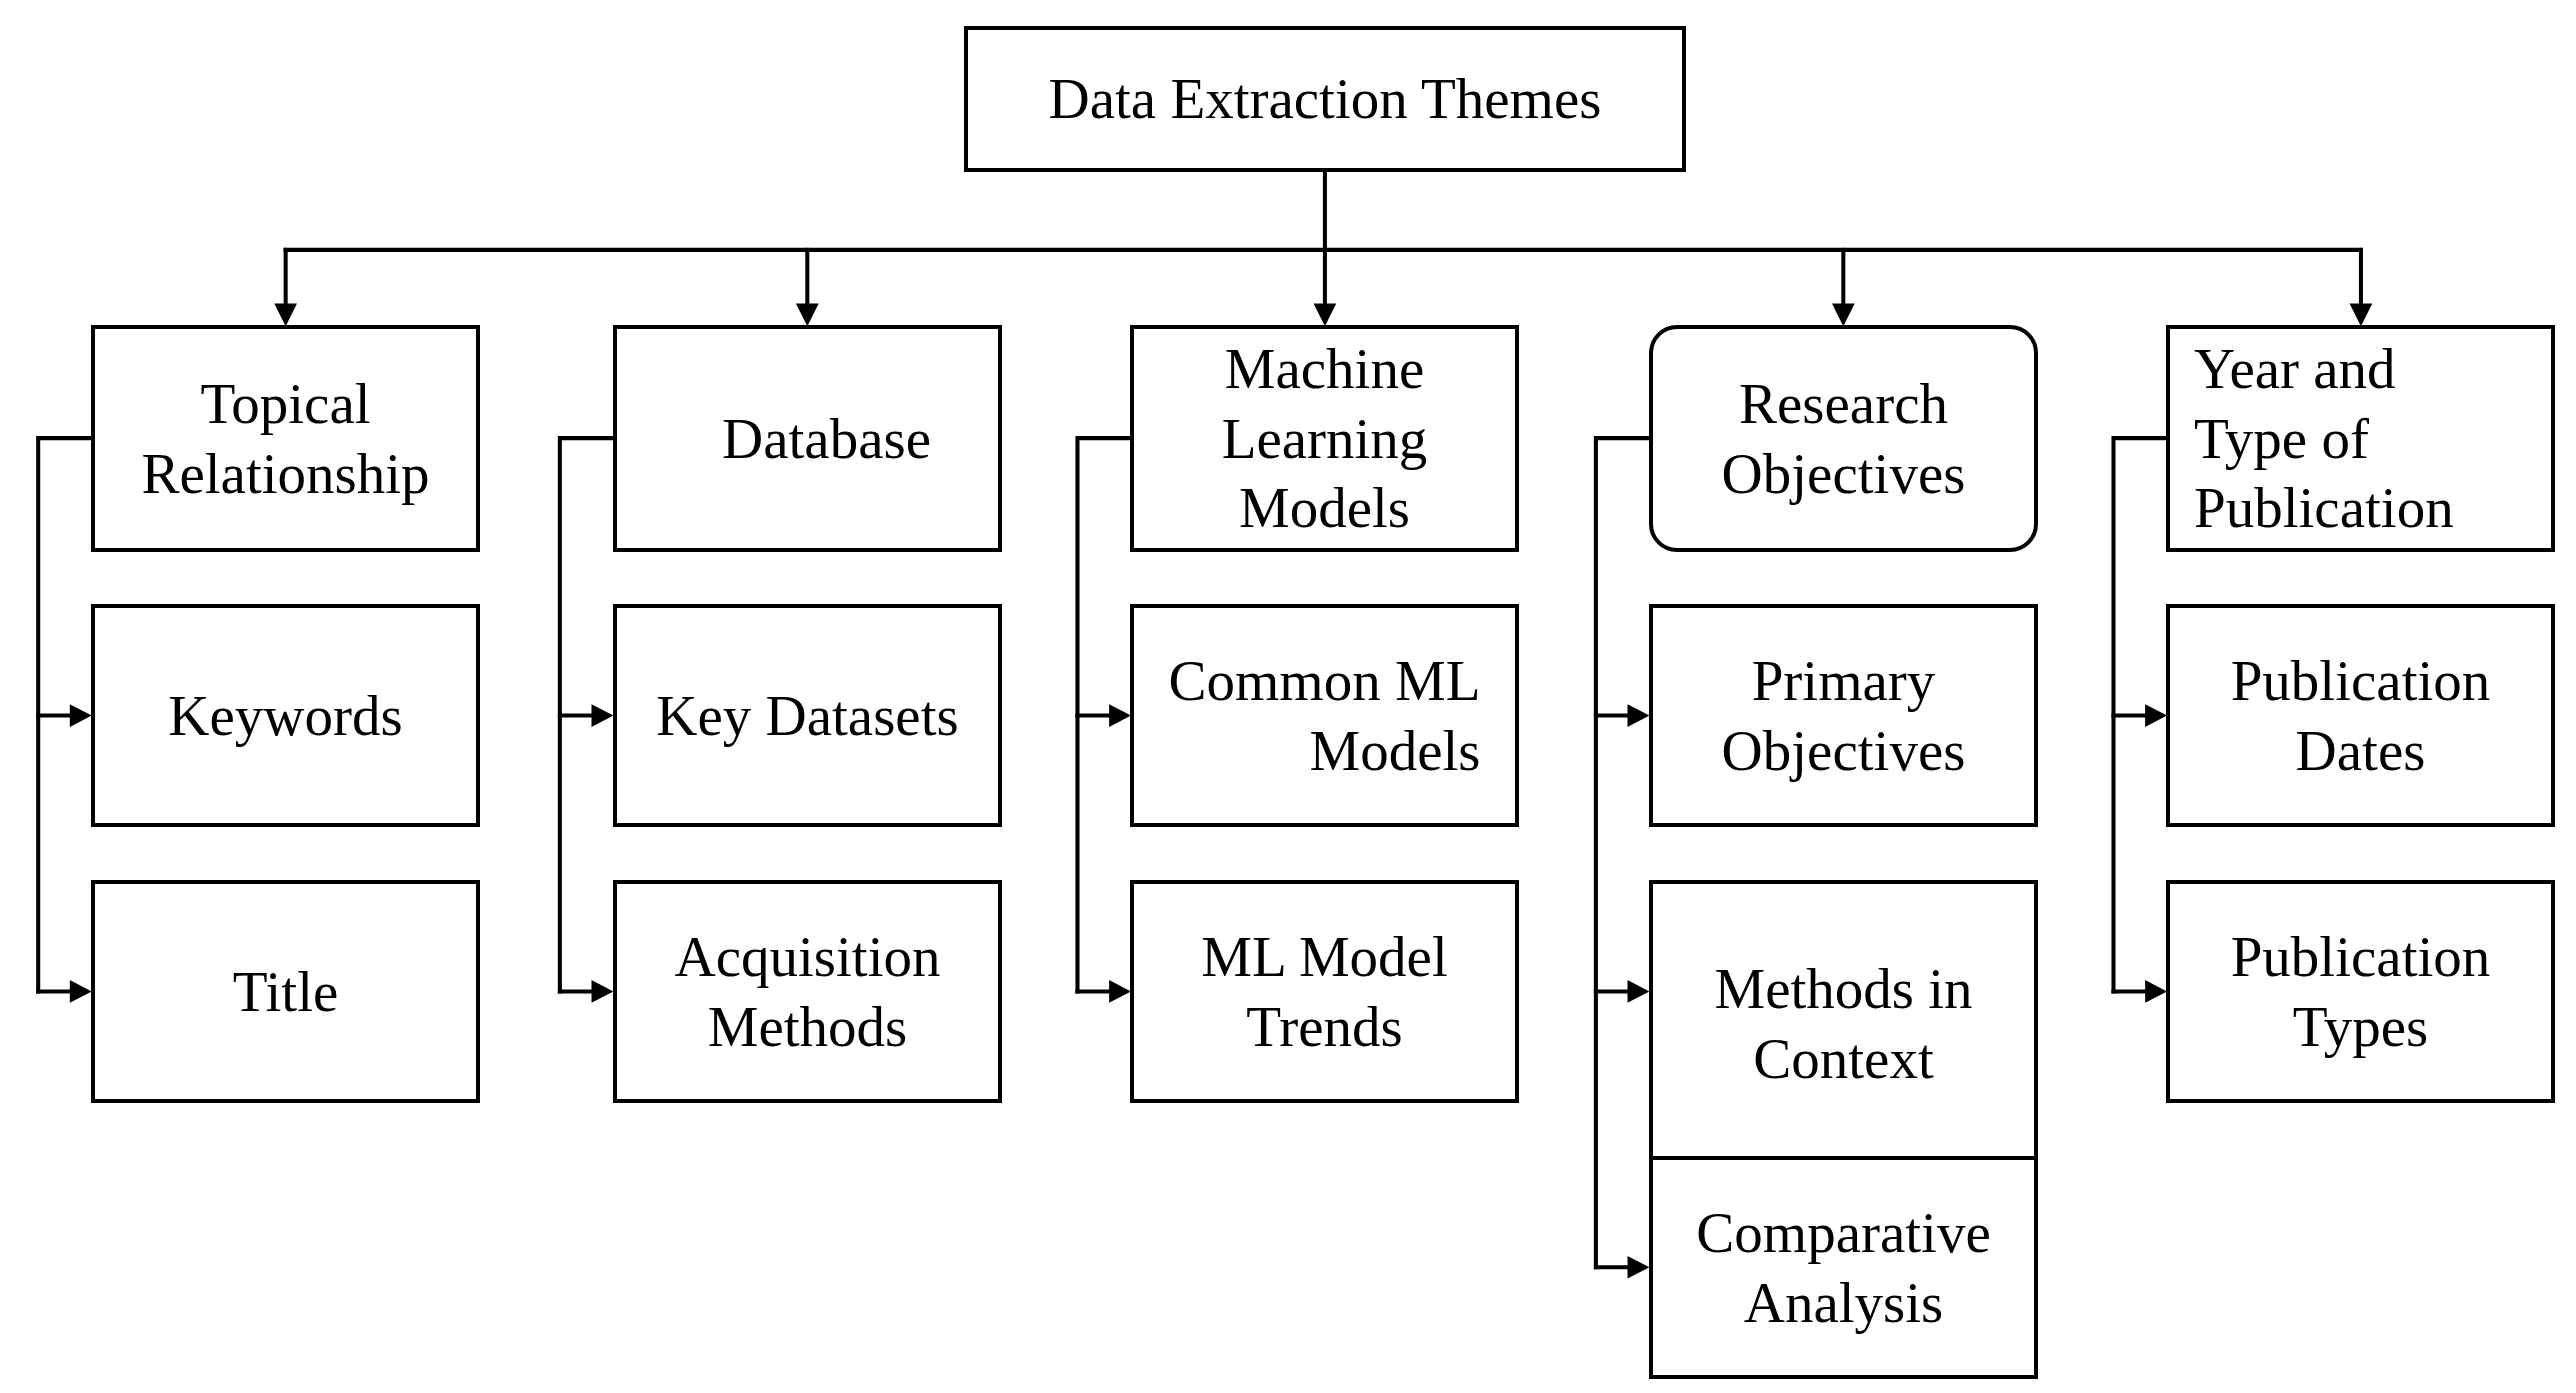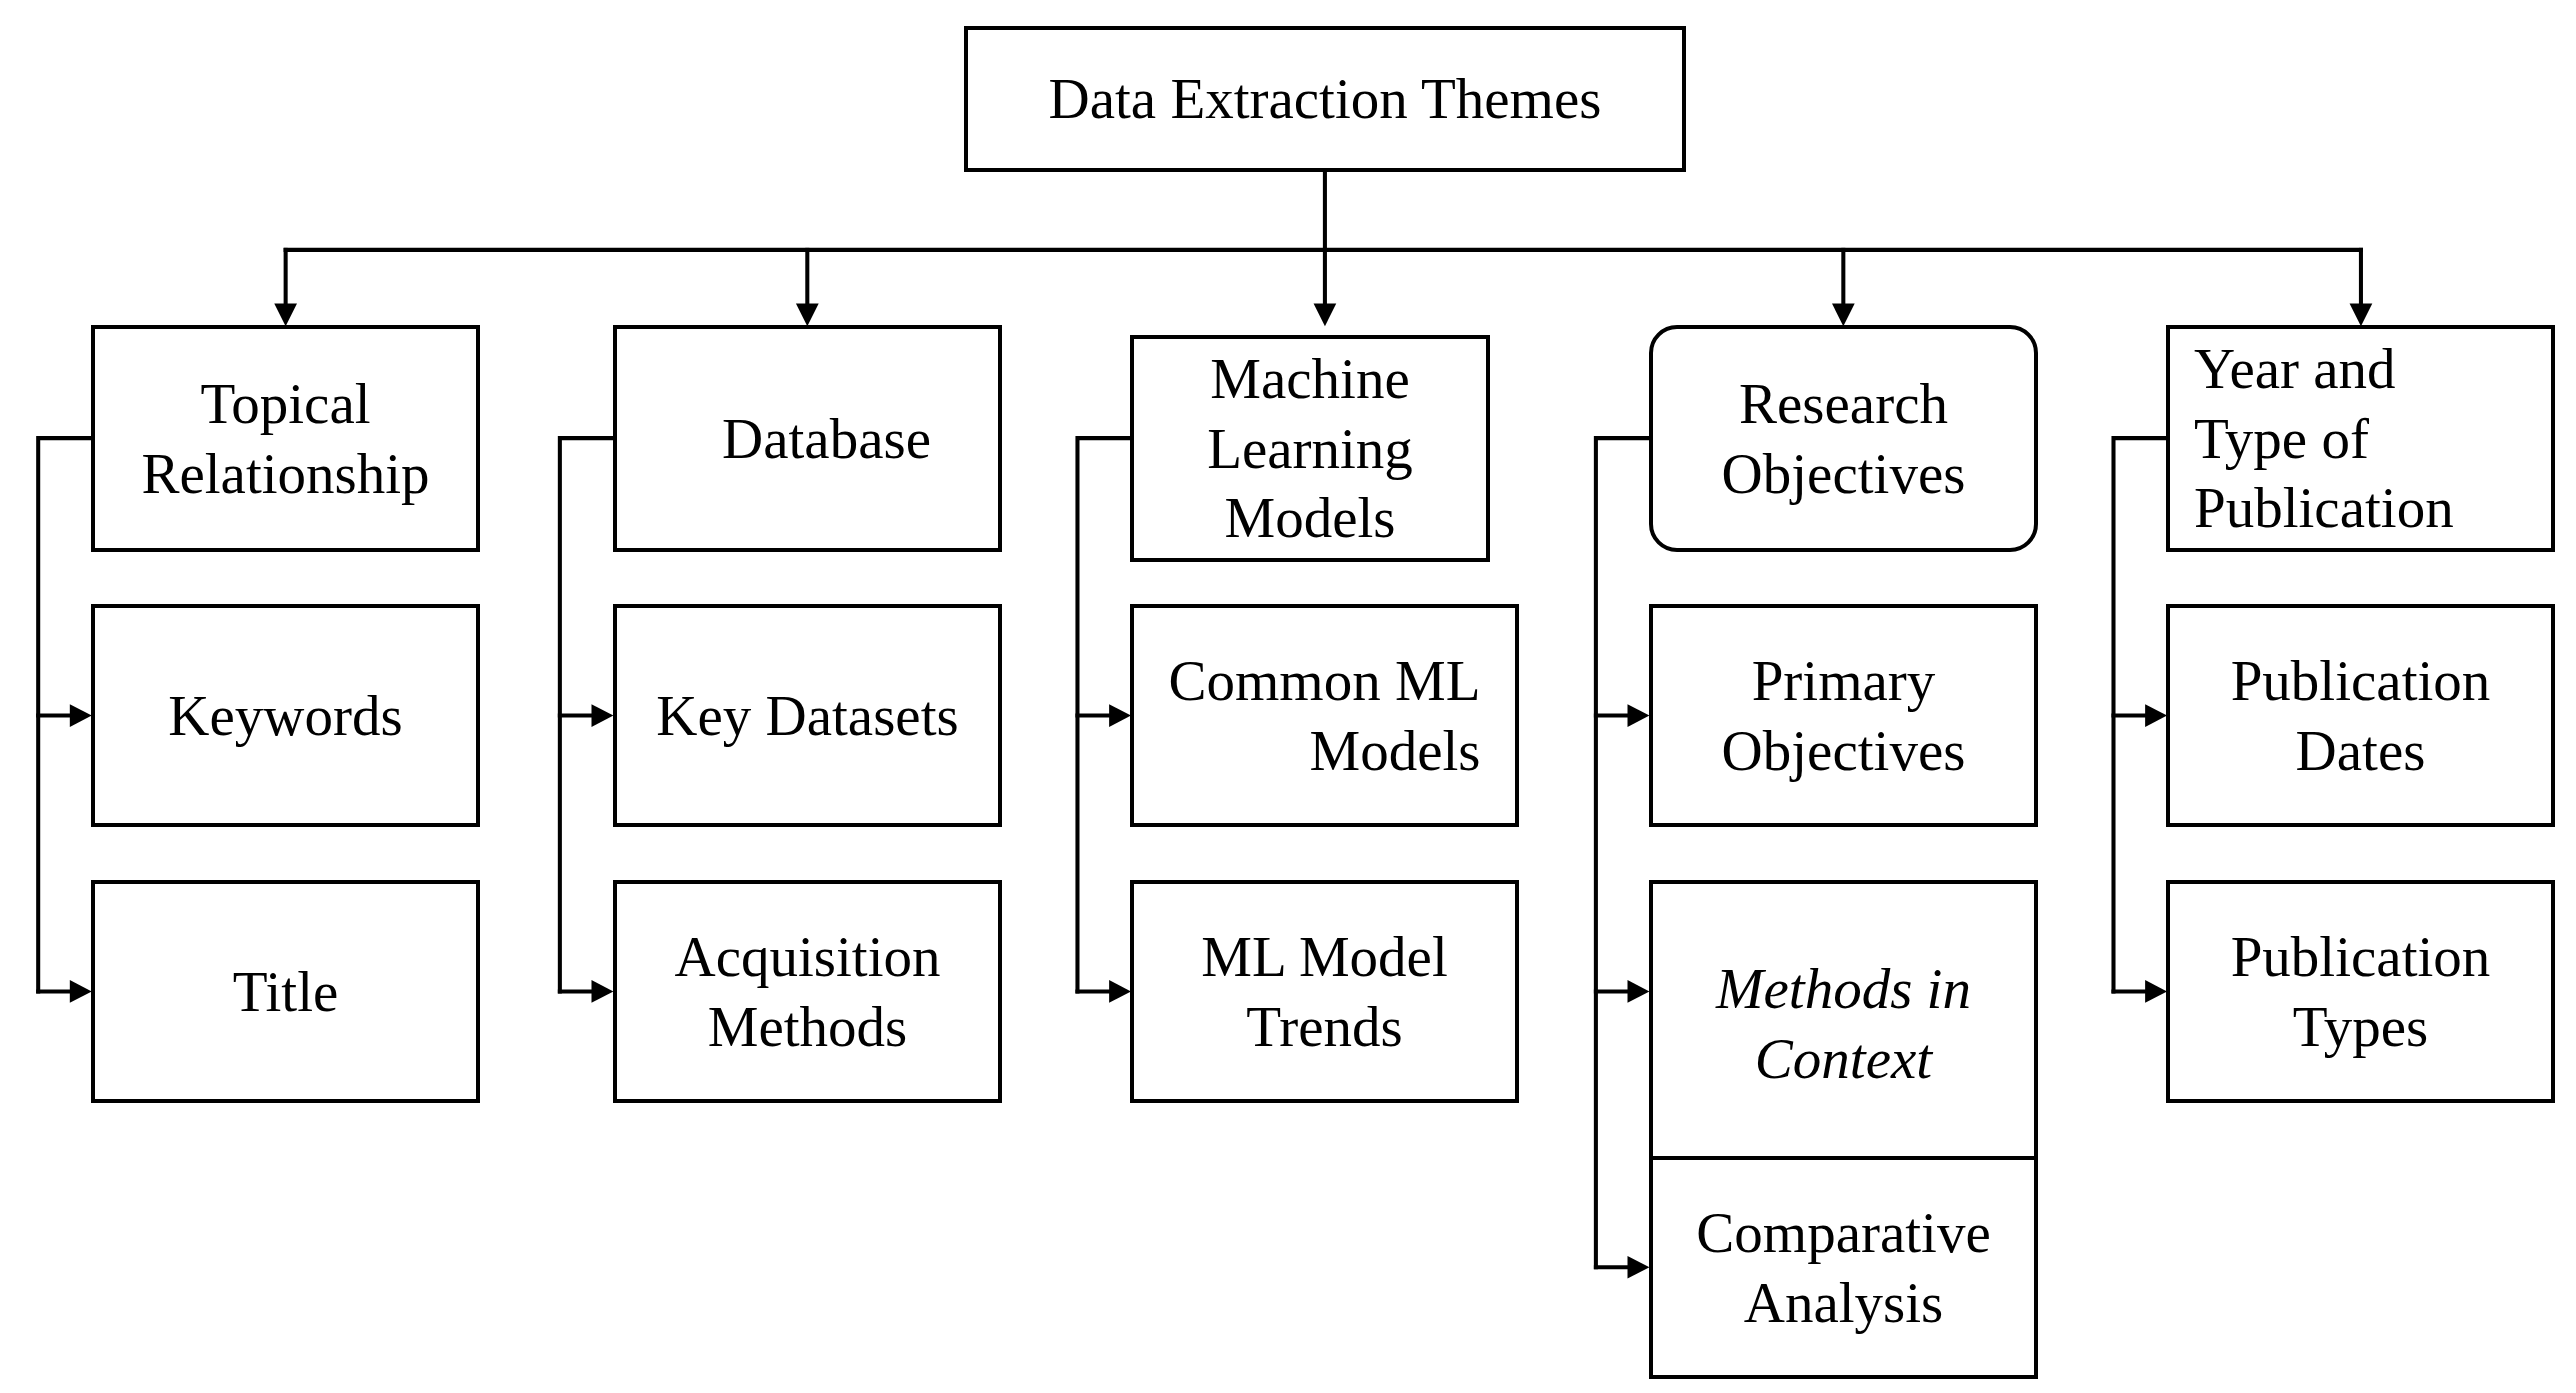--- a/index.html
+++ b/index.html
@@ -143,21 +143,21 @@
     <span class="label">Database</span>
   </div>
   <div class="box" style="left:613px; top:604px; width:389px; height:223px;">
     <span class="label">Key Datasets</span>
   </div>
   <div class="box" style="left:613px; top:880px; width:389px; height:223px;">
     <span class="label">Acquisition
 Methods</span>
   </div>
 
-  <div class="box" style="left:1130px; top:325px; width:360px; height:227px;margin-top:10px;">
+  <div class="box" style="left:1130px; top:325px; width:389px; height:227px;">
     <span class="label">Machine
 Learning
 Models</span>
   </div>
   <div class="box" style="left:1130px; top:604px; width:389px; height:223px;text-align:right;">
     <span class="label">Common ML
 Models</span>
   </div>
   <div class="box" style="left:1130px; top:880px; width:389px; height:223px;">
     <span class="label">ML Model
@@ -165,21 +165,21 @@
   </div>
 
   <div class="box" style="left:1649px; top:325px; width:389px; height:227px;border-radius:28px;">
     <span class="label">Research
 Objectives</span>
   </div>
   <div class="box" style="left:1649px; top:604px; width:389px; height:223px;">
     <span class="label">Primary
 Objectives</span>
   </div>
-  <div class="box" style="left:1649px; top:880px; width:389px; height:288px;font-style:italic;">
+  <div class="box" style="left:1649px; top:880px; width:389px; height:288px;">
     <span class="label">Methods in
 Context</span>
   </div>
   <div class="box" style="left:1649px; top:1156px; width:389px; height:223px;">
     <span class="label">Comparative
 Analysis</span>
   </div>
 
   <div class="box left-align" style="left:2166px; top:325px; width:389px; height:227px;">
     <span class="label">Year and

